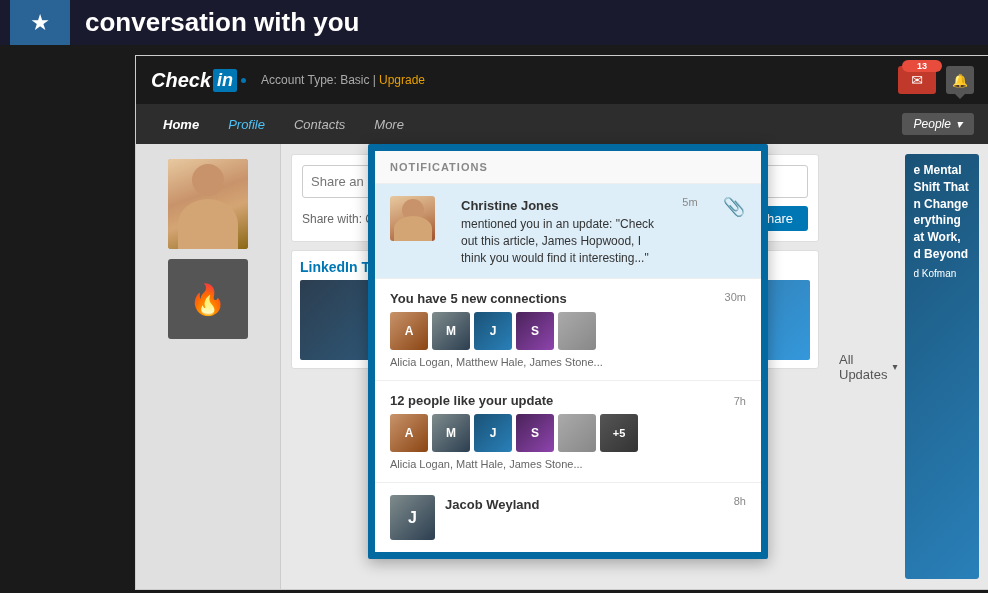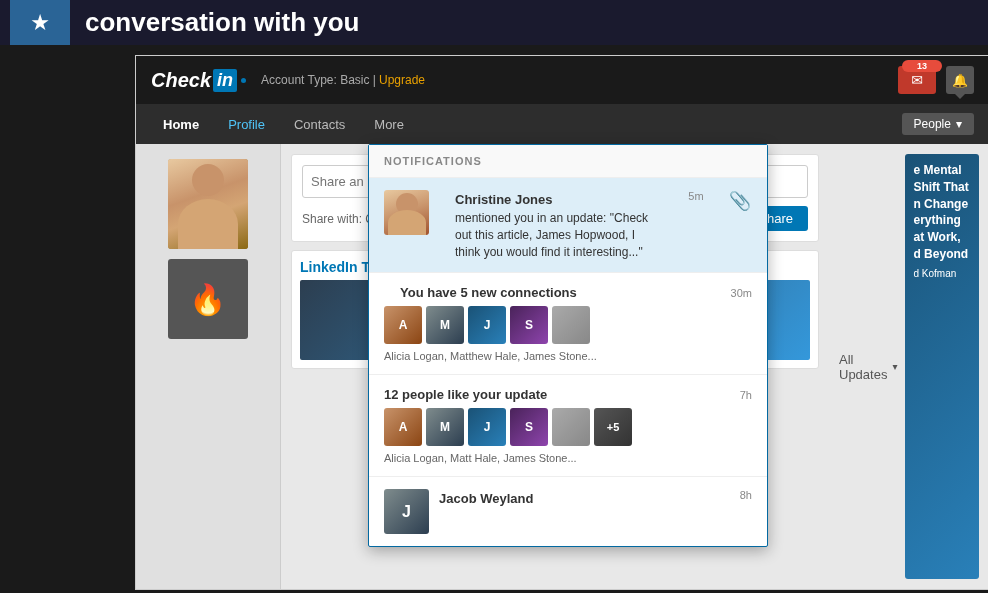--- a/index.html
+++ b/index.html
@@ -159,20 +159,21 @@
 
     
     .li-nav {
       width: 100%;
       height: 40px;
       background: #2d2d2d;
       display: flex;
       align-items: center;
       padding: 0 15px;
       gap: 5px;
+      font-style: italic;
     }
     .li-nav-item {
       color: #bbb;
       font-size: 13px;
       padding: 5px 12px;
       cursor: pointer;
       border-radius: 3px;
     }
     .li-nav-item.active {
       color: #fff;
@@ -323,21 +324,21 @@
       font-size: 11px;
     }
 
     
     .notifications-panel {
       position: absolute;
       top: 88px;
       left: 232px;
       width: 400px;
       background: white;
-      border: 1px solid #0369a1;
+      border: 7px solid #0369a1;
       box-shadow: 0 4px 15px rgba(0,0,0,0.3);
       z-index: 100;
       border-radius: 2px;
     }
     .notifications-header {
       padding: 10px 15px;
       font-size: 11px;
       font-weight: bold;
       color: #888;
       letter-spacing: 1px;
@@ -559,21 +560,21 @@
       <div class="notif-body">
         <span class="notif-name">Christine Jones</span>
         <div class="notif-text">mentioned you in an update: "Check out this article, James Hopwood, I think you would find it interesting..."</div>
       </div>
       <div class="notif-time">5m</div>
       <span class="attachment-icon">📎</span>
     </div>
 
     <div class="notif-item">
       <div class="notif-body">
-        <div style="display:flex;align-items:center;justify-content:space-between;margin-left:16px;">
+        <div style="display:flex;justify-content:space-between;">
           <span class="notif-section-title">You have 5 new connections</span>
           <span class="notif-time">30m</span>
         </div>
         <div class="avatars-row">
           <div class="small-avatar">
               <div class="small-avatar-inner sa-1">A</div>
             </div>
           <div class="small-avatar">
               <div class="small-avatar-inner sa-2">M</div>
             </div>

